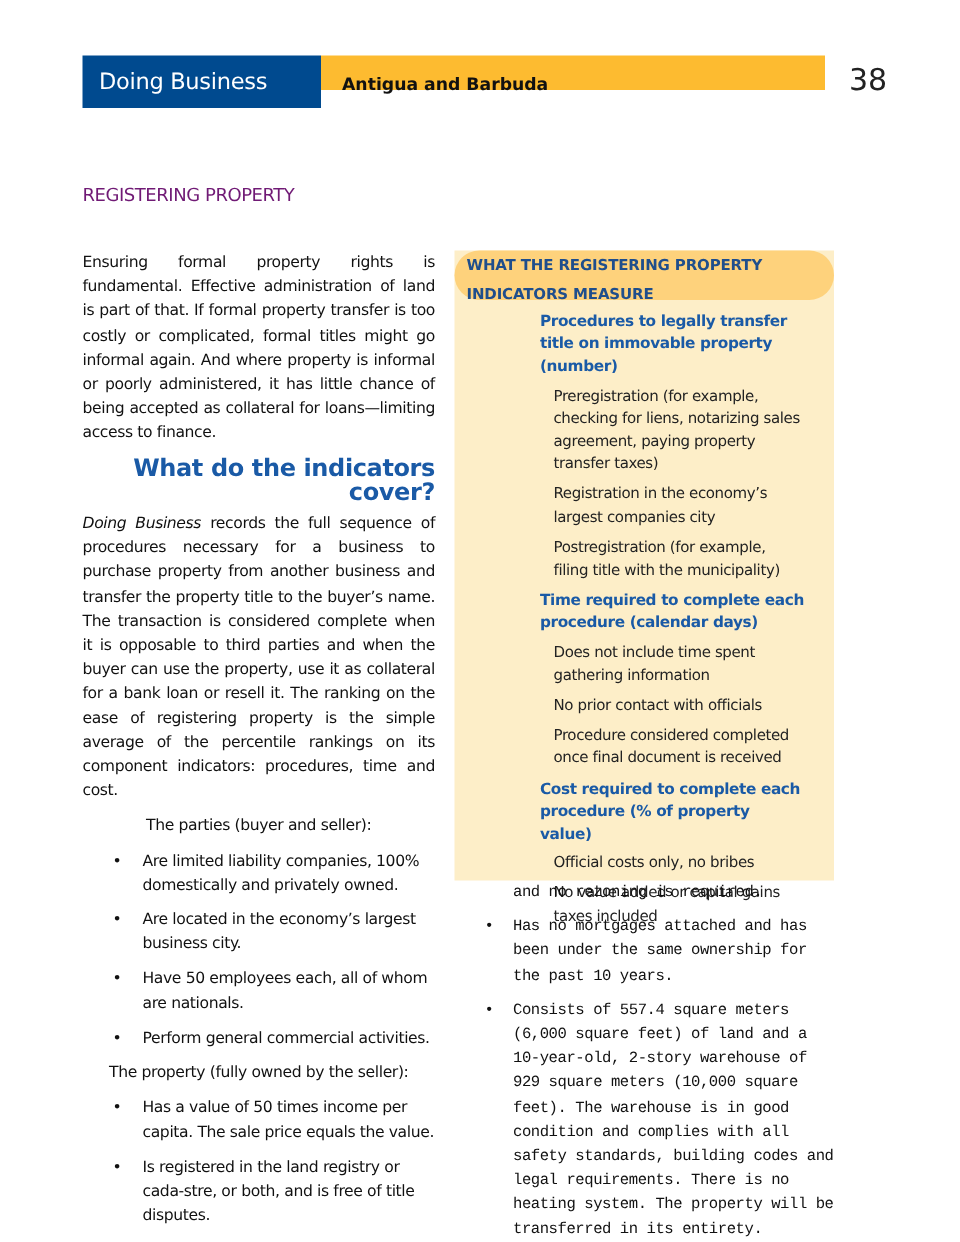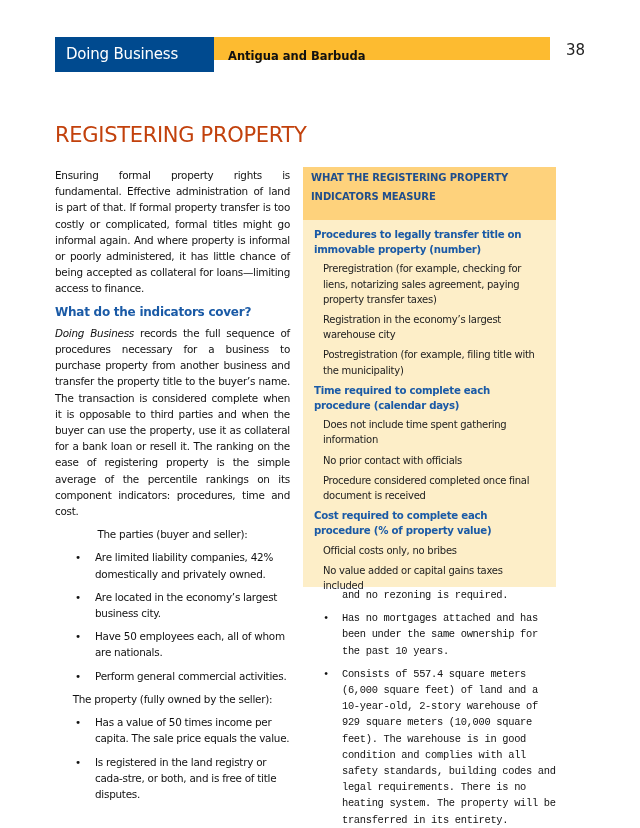--- a/index.html
+++ b/index.html
@@ -12,47 +12,47 @@
     background: #004a8f; color: #fff;
     font-size: 15px; line-height: 35px; padding-left: 11px; box-sizing: border-box;
     letter-spacing: -0.2px;
   }
   .hdr-gold {
     position: absolute; left: 214px; top: 37px; width: 336px; height: 23px;
     background: #fdbb30; color: #111;
     font-size: 11.5px; font-weight: bold; line-height: 38px; padding-left: 14px; box-sizing: border-box;
   }
   .page-num {
-    position: absolute; left: 566px; top: 41px; font-size: 15px; color: #222;
+    position: absolute; left: 566px; top: 41px; font-size: 20px; color: #222;
   }
   .title {
-    position: absolute; left: 55px; top: 123px; font-size: 21px; color: #c2410c;
+    position: absolute; left: 55px; top: 123px; font-size: 12px; color: #701a75;
     letter-spacing: -0.3px;
   }
   .col-left {
     position: absolute; left: 55px; top: 167px; width: 235px;
     font-size: 10.4px; line-height: 16.2px; letter-spacing: -0.25px;
   }
   .col-left p { margin: 0 0 7px 0; text-align: justify; }
   .col-left p.nj { text-align: center; }
-  .subhead { color: #1a5aa6; font-weight: bold; margin: 0 0 5px 0; font-size: 12px; }
+  .subhead { color: #1a5aa6; font-weight: bold; margin: 0 0 5px 0; font-size: 16px; text-align: right; }
   ul.bl { list-style: none; margin: 0 0 7px 0; padding: 0; }
   ul.bl li { position: relative; padding-left: 40px; margin-bottom: 7px; }
   ul.bl li::before {
     content: "\2022"; position: absolute; left: 20px; top: 0;
   }
   .box {
     position: absolute; left: 303px; top: 167px; width: 253px; height: 420px;
     background: #fdeec8;
   }
   .box-head {
-    background: #fed27c; height: 53px; padding: 1px 8px 0 8px; box-sizing: border-box;
-    color: #1f4e8c; font-weight: bold; font-size: 10px; line-height: 19px; letter-spacing: -0.1px;
+    background: #fed27c; height: 33px; padding: 1px 8px 0 8px; box-sizing: border-box;
+    color: #1f4e8c; font-weight: bold; font-size: 10px; line-height: 19px; letter-spacing: -0.1px; border-radius: 19px;
   }
-  .box-body { padding: 7px 20px 0 11px; font-size: 10px; line-height: 15.2px; letter-spacing: -0.25px; }
+  .box-body { padding: 7px 20px 0 11px; font-size: 10px; line-height: 15.2px; letter-spacing: -0.25px; margin-left: 46px; }
   .box-sub { color: #1a5aa6; font-weight: bold; margin: 0 0 4px 0; font-size: 10.2px; }
   .box-item { margin: 0 0 5px 9px; color: #222; }
   .col-right {
     position: absolute; left: 303px; top: 587px; width: 255px;
     font-size: 10.4px; line-height: 16.2px; letter-spacing: -0.3px; font-family: Liberation Mono, monospace;
   }
   .col-right .cont { padding-left: 39px; margin: 0 0 7px 0; }
   .col-right ul.bl li { padding-left: 39px; }
   .col-right ul.bl li::before { left: 20px; }
 </style>
@@ -64,42 +64,42 @@
 <div class="page-num">38</div>
 
 <div class="title">REGISTERING PROPERTY</div>
 
 <div class="col-left">
   <p>Ensuring formal property rights is fundamental. Effective administration of land is part of that. If formal property transfer is too costly or complicated, formal titles might go informal again. And where property is informal or poorly administered, it has little chance of being accepted as collateral for loans—limiting access to finance.</p>
   <div class="subhead">What do the indicators cover?</div>
   <p><i>Doing Business</i><span> records the full sequence of procedures necessary for a business to purchase property from another business and transfer the property title to the buyer’s name. The transaction is considered complete when it is opposable to third parties and when the buyer can use the property, use it as collateral for a bank loan or resell it. The ranking on the ease of registering property is the simple average of the percentile rankings on its component indicators: procedures, time and cost.</span></p>
   <p class="nj">The parties (buyer and seller):</p>
   <ul class="bl">
-    <li>Are limited liability companies, 42% domestically and privately owned.</li>
+    <li>Are limited liability companies, 100% domestically and privately owned.</li>
     <li>Are located in the economy’s largest business city.</li>
     <li>Have 50 employees each, all of whom are nationals.</li>
     <li>Perform general commercial activities.</li>
   </ul>
   <p class="nj">The property (fully owned by the seller):</p>
   <ul class="bl">
     <li>Has a value of 50 times income per capita. The sale price equals the value.</li>
     <li>Is registered in the land registry or cada-stre, or both, and is free of title disputes.</li>
 
   </ul>
 </div>
 
 <div class="box">
   <div class="box-head">
     <div>WHAT THE REGISTERING PROPERTY</div>
     <div>INDICATORS MEASURE</div>
   </div>
   <div class="box-body">
     <div class="box-sub">Procedures to legally transfer title on immovable property (number)</div>
     <div class="box-item">Preregistration (for example, checking for liens, notarizing sales agreement, paying property transfer taxes)</div>
-    <div class="box-item">Registration in the economy’s largest warehouse city</div>
+    <div class="box-item">Registration in the economy’s largest companies city</div>
     <div class="box-item">Postregistration (for example, filing title with the municipality)</div>
     <div class="box-sub">Time required to complete each procedure (calendar days)</div>
     <div class="box-item">Does not include time spent gathering information</div>
     <div class="box-item">No prior contact with officials</div>
     <div class="box-item">Procedure considered completed once final document is received</div>
     <div class="box-sub">Cost required to complete each procedure (% of property value)</div>
     <div class="box-item">Official costs only, no bribes</div>
     <div class="box-item">No value added or capital gains taxes included</div>
   </div>
 </div>

